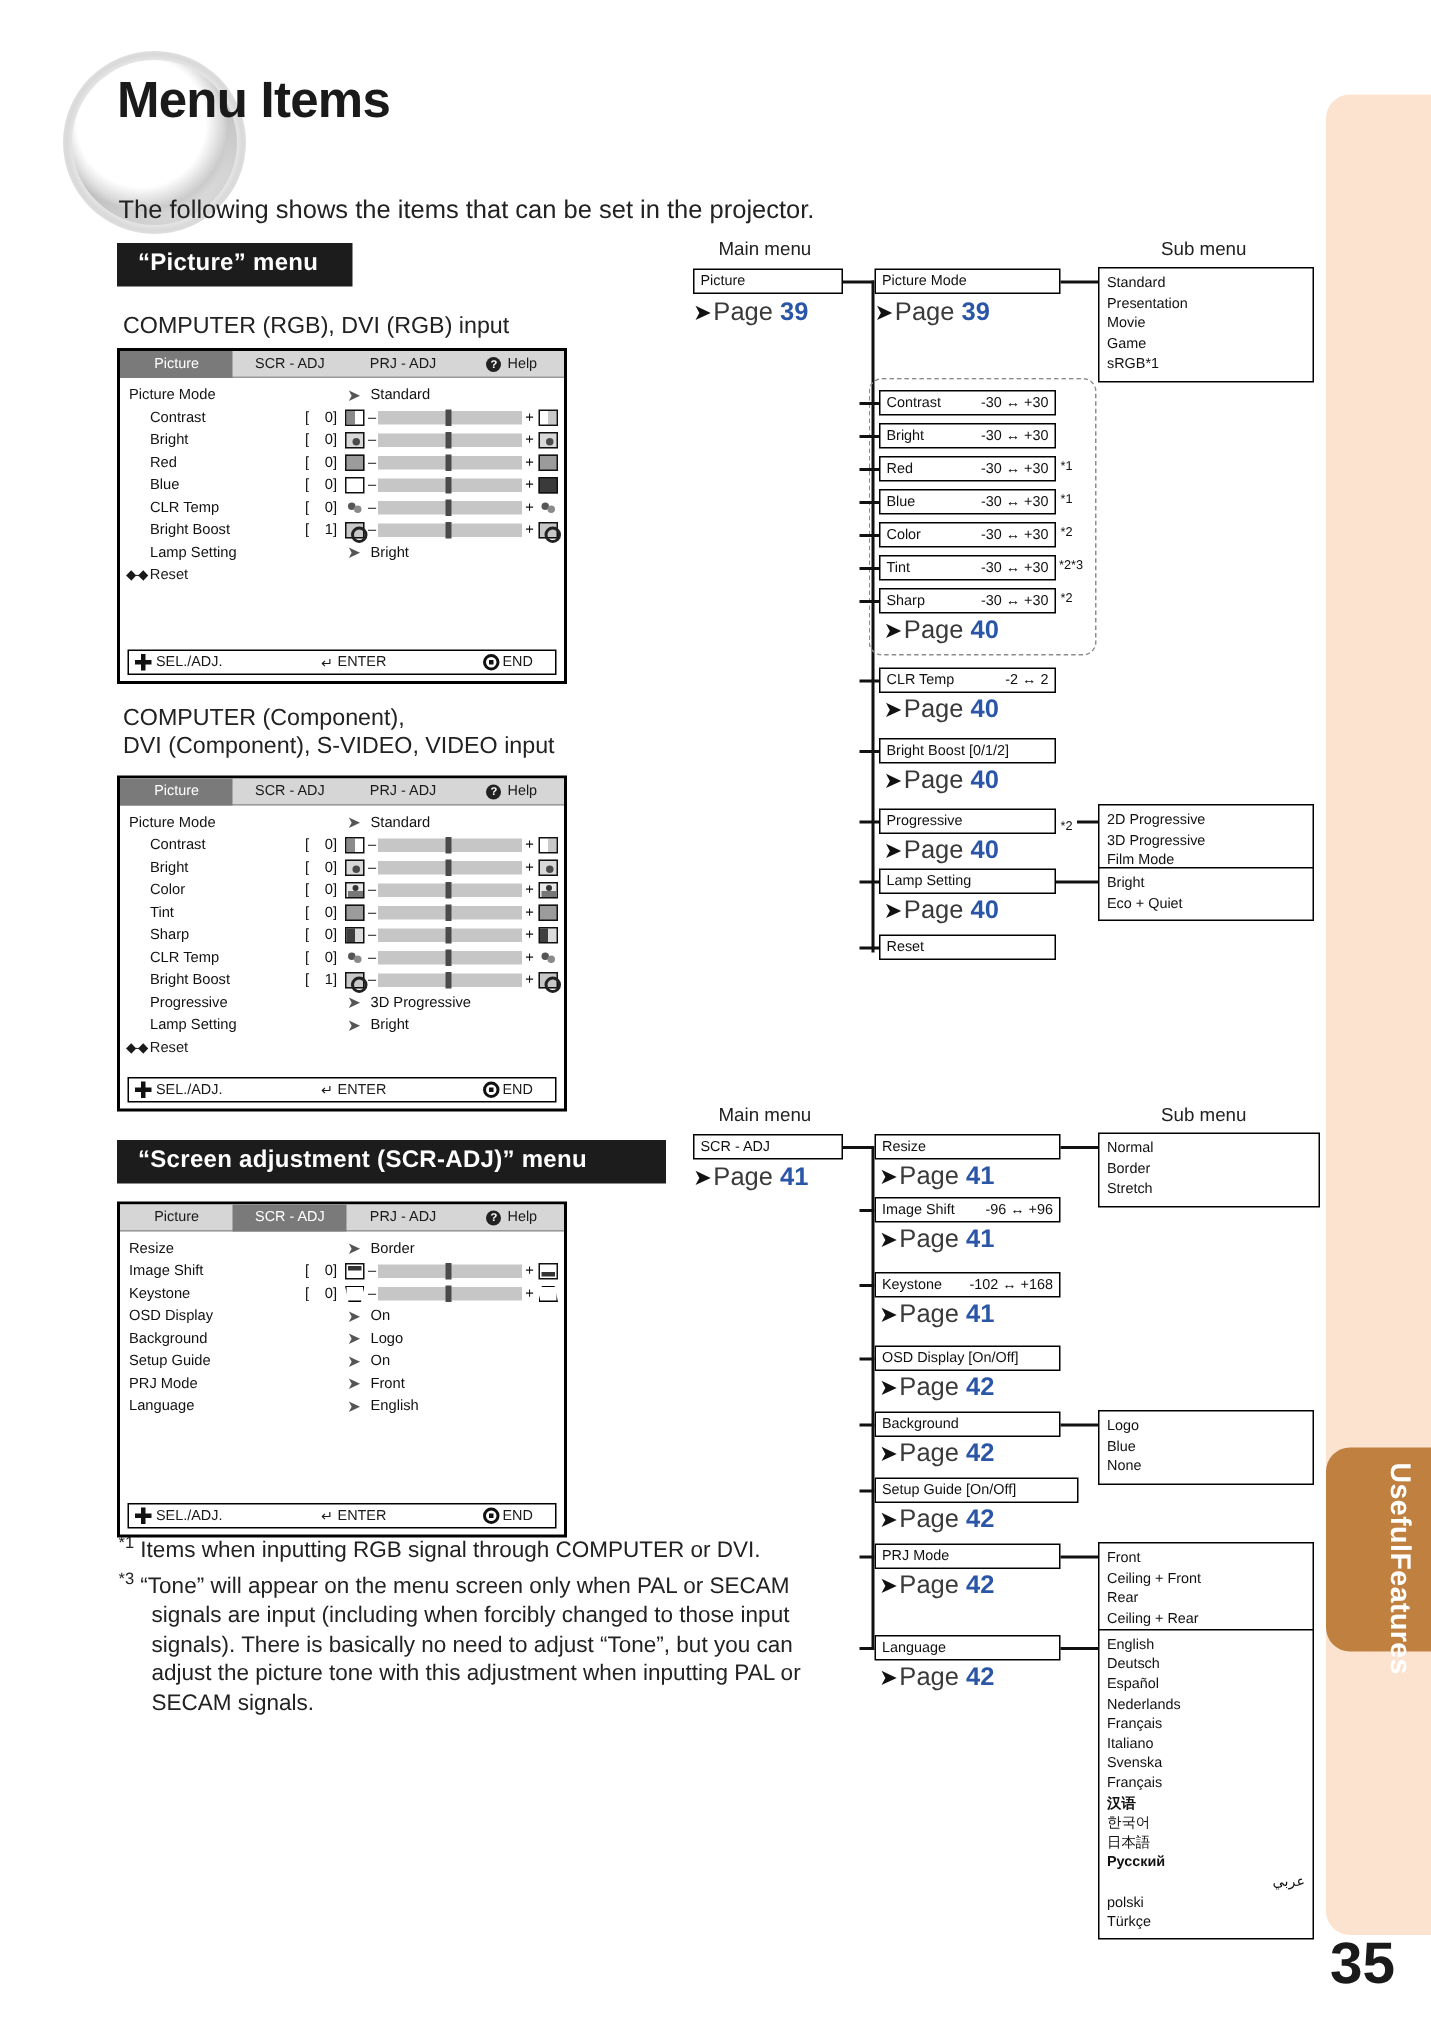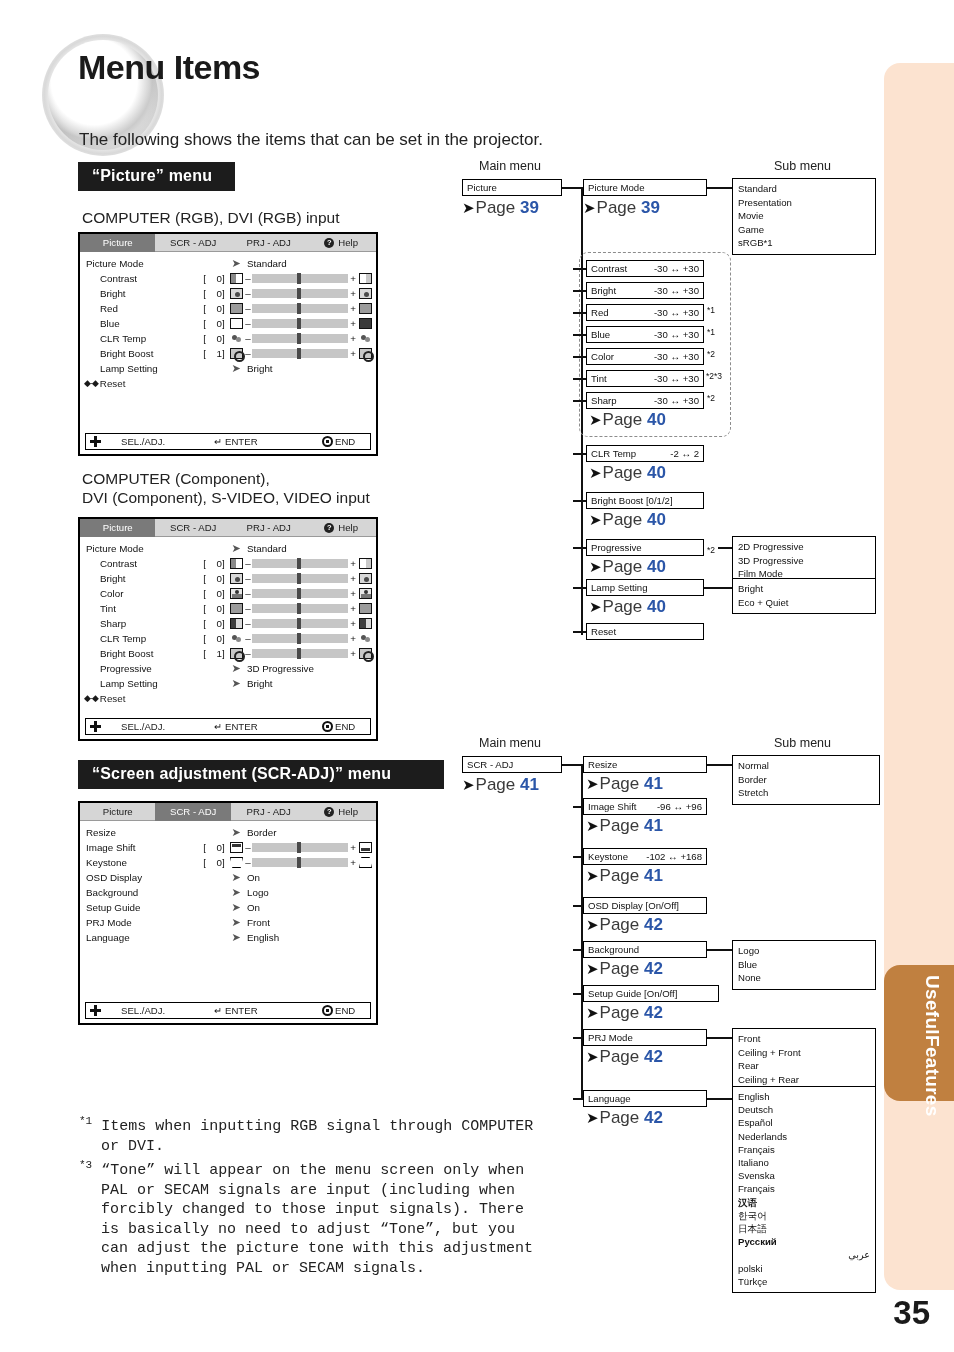--- a/index.html
+++ b/index.html
@@ -134,21 +134,21 @@
             border:0; box-shadow: inset 0 0 0 1px #000;}
 
   .reset-row { display:flex; align-items:center; height:14px; padding-left:4px; font-size:9.8px;}
   .reset-glyph { font-size:9px; letter-spacing:-1px; margin-right:2px;}
 
   .osd-foot {
     position:absolute; left:5px; right:5px; bottom:4px; height:17px;
     border:1px solid #000; display:flex; align-items:center;
     font-size:9.6px; padding-left:4px;
   }
-  .osd-foot .f1 { width:124px; display:flex; align-items:center; gap:20px;}
+  .osd-foot .f1 { width:124px; display:flex; align-items:center; gap:3px;}
   .osd-foot .f2 { width:108px; display:flex; align-items:center; gap:3px;}
   .osd-foot .f3 { display:flex; align-items:center; gap:2px;}
   .dpad { display:inline-block; width:11px; height:11px; position:relative;}
   .dpad::before{content:"";position:absolute;left:4px;top:0;width:3px;height:11px;background:#111;}
   .dpad::after{content:"";position:absolute;left:0;top:4px;width:11px;height:3px;background:#111;}
   .end-ic { display:inline-block;width:11px;height:11px;border-radius:50%;border:2px solid #111;position:relative;background:#fff;}
   .end-ic::after{content:"";position:absolute;left:2px;top:2px;width:3px;height:3px;background:#111;}
 
   
   .flowlabel { position:absolute; font-size:12.5px; color:#222; }
@@ -167,22 +167,22 @@
   .pagelink .num { color:#2b56a8; font-weight:bold; }
 
   .vline { position:absolute; background:#111; width:2.4px; }
   .hline { position:absolute; background:#111; height:2.2px; }
   .hline.thin { height:1.6px; }
 
   .dashbox {
     position:absolute; border:1.8px dashed #8c8c8c; border-radius:9px;
   }
 
-  .fnote { position:absolute; left:79px; top:1112px; width:470px;
-           font-size:15px; line-height:19.5px; color:#222;font-family:Liberation Mono, monospace; }
+  .fnote { position:absolute; left:79px; top:1020px; width:470px;
+           font-size:15px; line-height:19.5px; color:#222; }
   .fnote p { margin:0 0 0 0; padding-left:22px; text-indent:-22px; }
   .fnote sup { font-size:11px; }
 
   
   #side-bg {
     position:absolute; right:0; top:63px; width:70px; height:1227px;
     background:#fce3d0; border-top-left-radius:16px; border-bottom-left-radius:16px;
   }
   #side-tab {
     position:absolute; right:0; top:965px; width:70px; height:136px;
@@ -190,21 +190,21 @@
   }
   #side-tab-text {
     position:absolute; right:8px; top:975px; width:56px; height:120px;
     color:#fff; font-size:19px; font-weight:bold; letter-spacing:0.3px;
     writing-mode: vertical-rl; text-orientation: mixed;
     display:flex; align-items:flex-start; justify-content:flex-start;
     line-height:27px;
   }
   #folio {
     position:absolute; right:24px; bottom:20px;
-    font-size:33px; font-weight:bold; color:#1a1a1a;
+    font-size:39px; font-weight:bold; color:#1a1a1a;
   }
 </style>
 </head>
 <body>
 
 <div id="deco-circle"></div>
 <div id="page-title">Menu Items</div>
 <div id="intro-line">The following shows the items that can be set in the projector.</div>
 
 <div class="sec-head" id="sec-picture">“Picture” menu</div>

